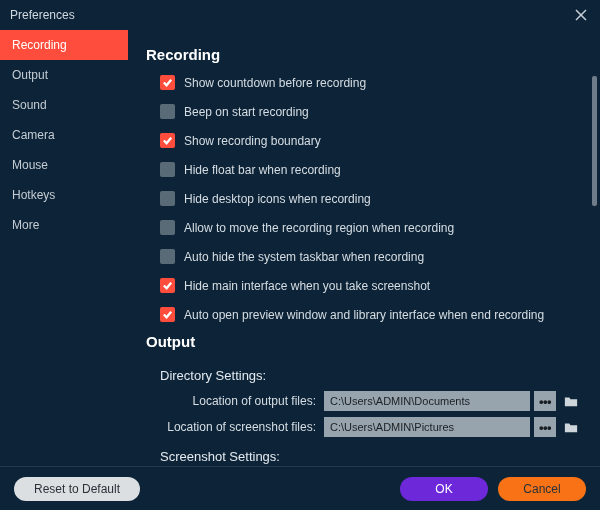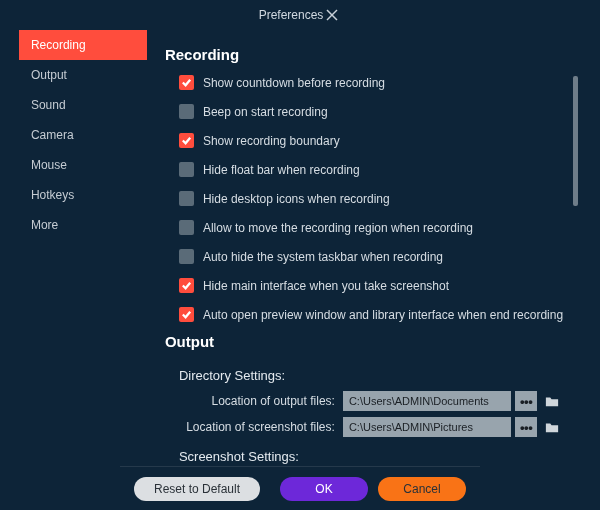--- a/index.html
+++ b/index.html
@@ -1,17 +1,17 @@
 <!DOCTYPE html>
 <html><head>
 <meta charset="utf-8">
 <style>
   * { box-sizing: border-box; margin: 0; padding: 0; font-family: "Segoe UI", Tahoma, sans-serif; }
   html, body { width: 600px; height: 510px; overflow: hidden; background: #000; }
-  .window { width: 600px; height: 510px; background: #0d2438; display: flex; flex-direction: column; position: relative; align-items: center; }
+  .window { width: 600px; height: 510px; background: #0d2438; display: flex; flex-direction: column; position: relative; }
   .titlebar { height: 30px; display: flex; align-items: center; justify-content: space-between; padding: 0 10px; color: #d0d8e0; font-size: 12px; }
   .close-btn { width: 18px; height: 18px; display: flex; align-items: center; justify-content: center; cursor: pointer; color: #c8d0d8; }
   .close-btn svg { width: 14px; height: 14px; stroke: currentColor; stroke-width: 1.5; }
   .body { flex: 1; display: flex; min-height: 0; }
   .sidebar { width: 128px; background: #0d2438; display: flex; flex-direction: column; }
   .sidebar-item { height: 30px; display: flex; align-items: center; padding-left: 12px; color: #c5ccd3; font-size: 12px; cursor: pointer; }
   .sidebar-item.active { background: #ff4d3d; color: #fff; }
   .main { flex: 1; position: relative; display: flex; flex-direction: column; padding: 8px 18px 8px 18px; color: #dfe6ec; overflow: hidden; }
   .section-title { font-size: 15px; font-weight: 600; color: #fff; margin: 8px 0 2px 0; }
   .underline { height: 1px; background: #3a4d5e; margin-bottom: 10px; }

